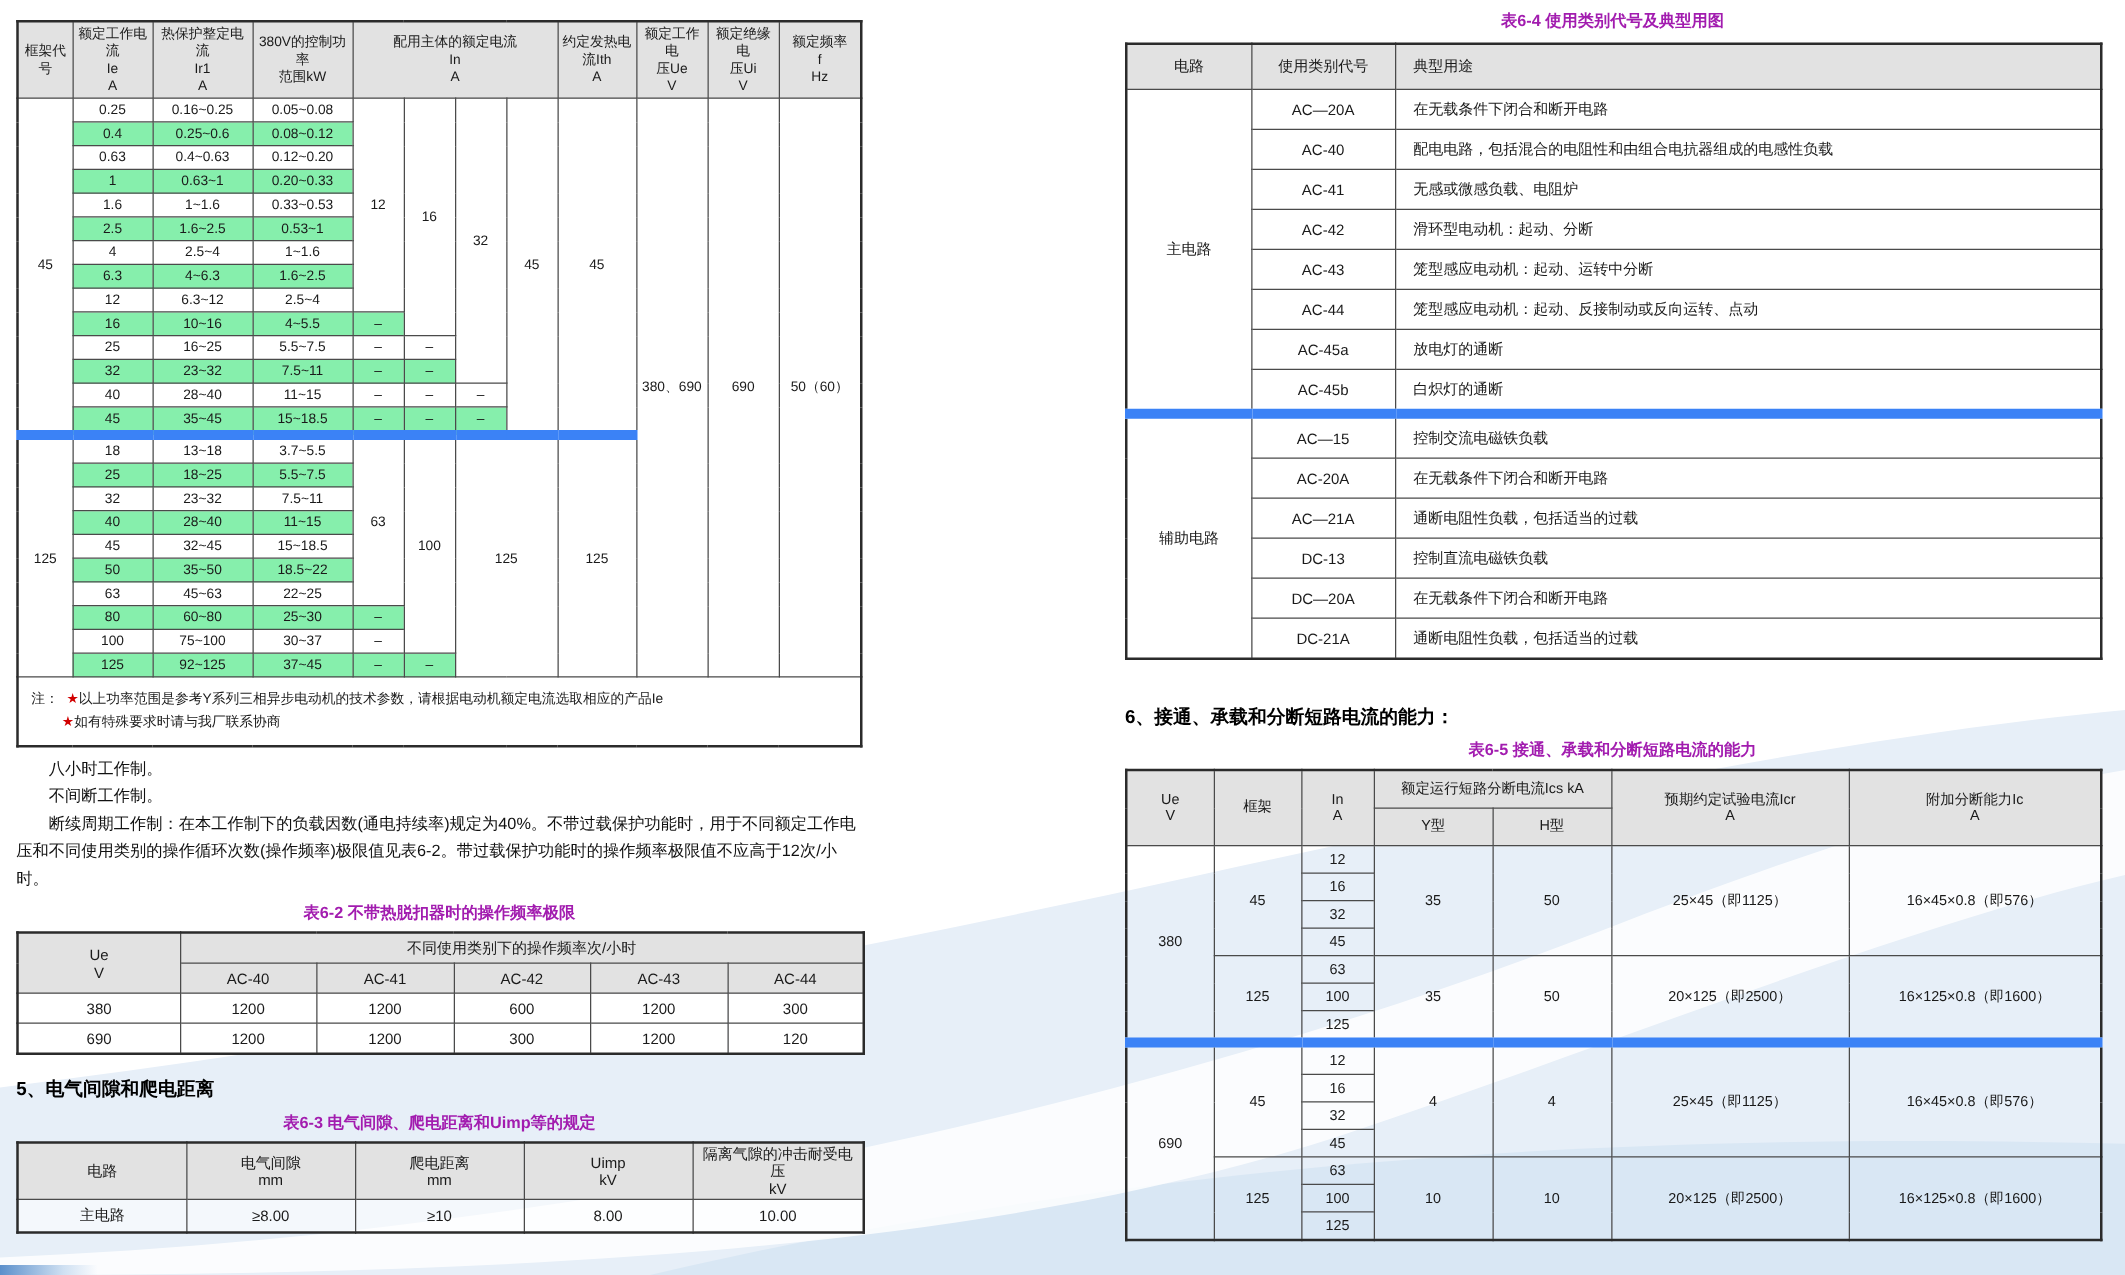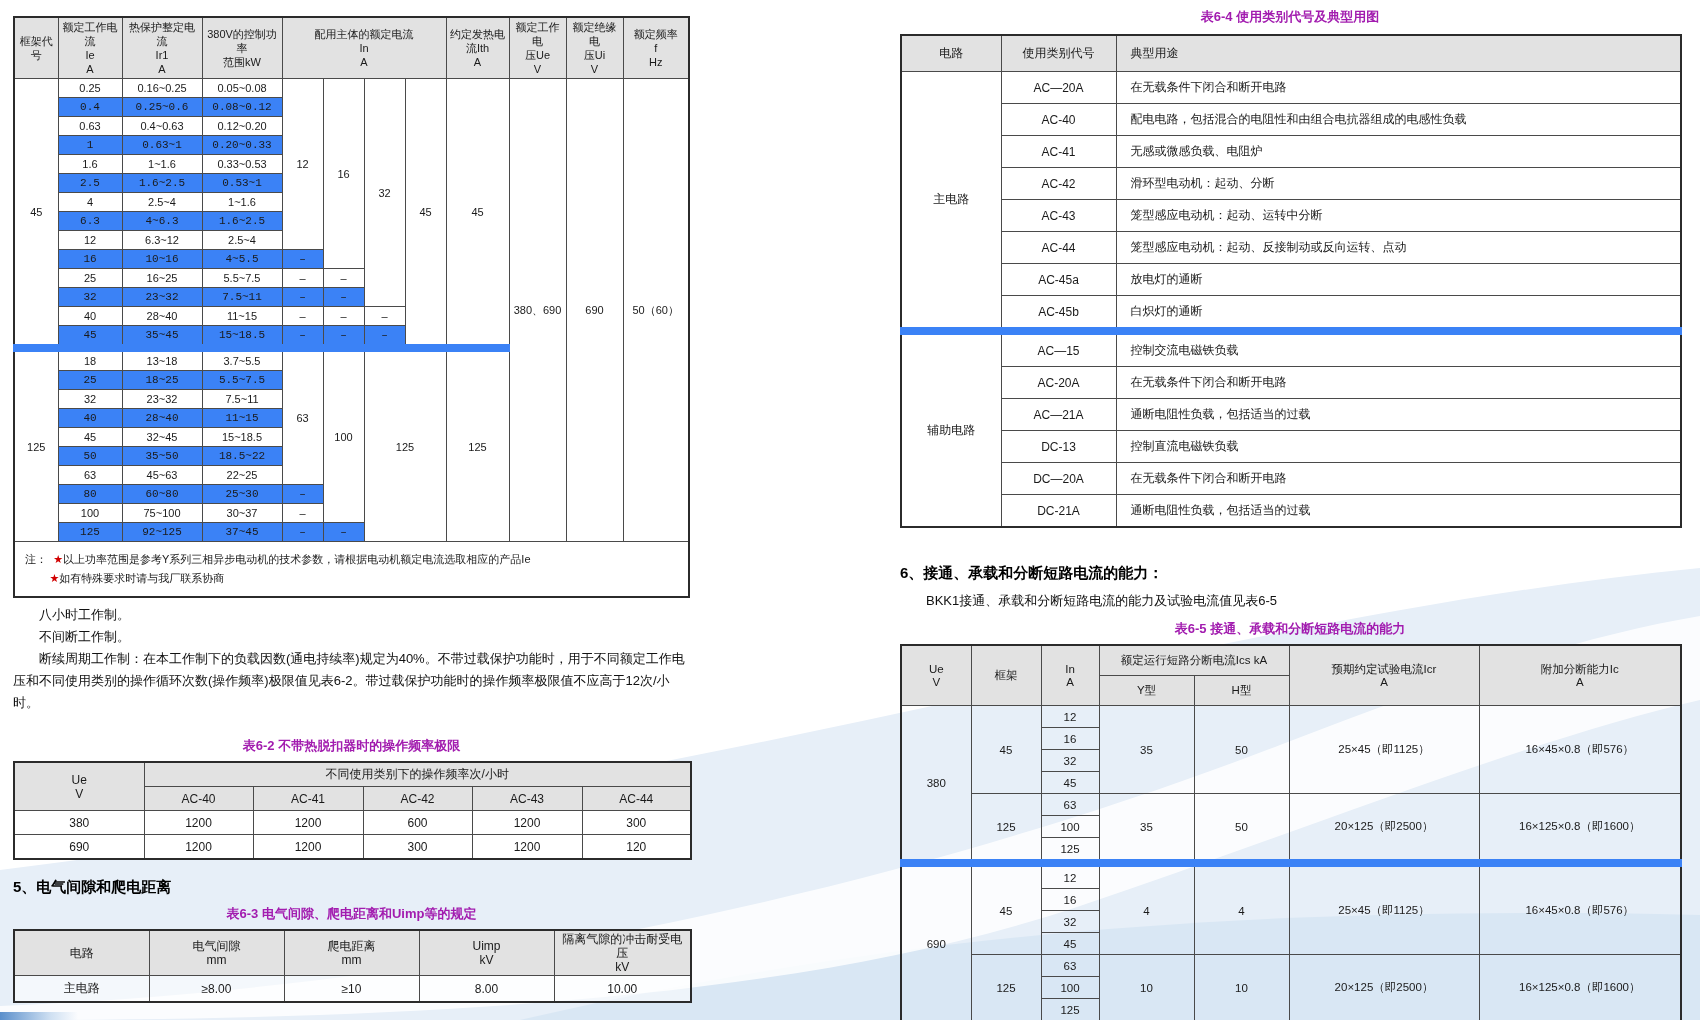--- a/index.html
+++ b/index.html
@@ -22,21 +22,21 @@
   table.tbl th,table.tbl td{
     border:1px solid #4a4a4a;text-align:center;vertical-align:middle;
     padding:1px 2px;white-space:pre-wrap;word-break:break-all;font-weight:normal;
   }
   table.tbl th{background:#e2e2e2;}
   tr.sep th,tr.sep td{border-top:8px solid #3b82f6;}
   
   .t3{width:677px;font-size:11px;}
   .t3 thead th{height:58px;line-height:14px;}
   .t3 tbody td{height:16px;line-height:14px;background:#ffffff;}
-  .t3 tbody tr.shade td{background:#3b82f6;font-family:Liberation Mono, monospace;}
+  .t3 tbody tr.shade td{background:#86efac;}
   .t3 td.note{background:#ffffff;text-align:left;height:46px;line-height:19px;padding:4px 10px;}
   .star{color:#d10000;}
   
   .t62{width:677px;font-size:12px;margin-top:6px;}
   .t62 thead th{height:21px;}
   .t62 tbody td{height:21px;background:#ffffff;}
   
   .t63{width:677px;font-size:12px;margin-top:6px;}
   .t63 thead th{height:29px;line-height:14px;}
   .t63 tbody td{height:23px;background:rgba(255,255,255,0.55);}
@@ -257,21 +257,21 @@
         <tr>
           <td colspan="12" class="note">注：  <span class="star">★</span>以上功率范围是参考Y系列三相异步电动机的技术参数，请根据电动机额定电流选取相应的产品Ie
         <span class="star">★</span>如有特殊要求时请与我厂联系协商</td>
         </tr>
       </tbody>
     </table>
 
   <p class="body-text indent" style="margin-top:6px">八小时工作制。</p>
   <p class="body-text indent">不间断工作制。</p>
   <p class="body-text indent">断续周期工作制：在本工作制下的负载因数(通电持续率)规定为40%。不带过载保护功能时，用于不同额定工作电压和不同使用类别的操作循环次数(操作频率)极限值见表6-2。带过载保护功能时的操作频率极限值不应高于12次/小时。</p>
-  <div class="caption" style="margin-top:23px">表6-2 不带热脱扣器时的操作频率极限</div>
+  <div class="caption" style="margin-top:7px">表6-2 不带热脱扣器时的操作频率极限</div>
   <table class="tbl t62">
       <colgroup>
         <col style="width: 130px;">
         <col style="width: 109px;">
         <col style="width: 110px;">
         <col style="width: 109px;">
         <col style="width: 110px;">
         <col style="width: 109px;">
       </colgroup>
       <thead>
@@ -414,21 +414,20 @@
           <td class="lt">在无载条件下闭合和断开电路</td>
         </tr>
         <tr>
           <td>DC-21A</td>
           <td class="lt">通断电阻性负载，包括适当的过载</td>
         </tr>
       </tbody>
     </table>
 
   <h3 class="sec-title" style="margin-top:36px">6、接通、承载和分断短路电流的能力：</h3>
-  <p class="body-text indent" style="margin-top:7px">BKK1接通、承载和分断短路电流的能力及试验电流值见表6-5</p>
   <div class="caption" style="margin-top:8px">表6-5 接通、承载和分断短路电流的能力</div>
   <table class="tbl t65">
       <colgroup>
         <col style="width: 70px;">
         <col style="width: 70px;">
         <col style="width: 58px;">
         <col style="width: 95px;">
         <col style="width: 95px;">
         <col style="width: 190px;">
         <col style="width: 202px;">

